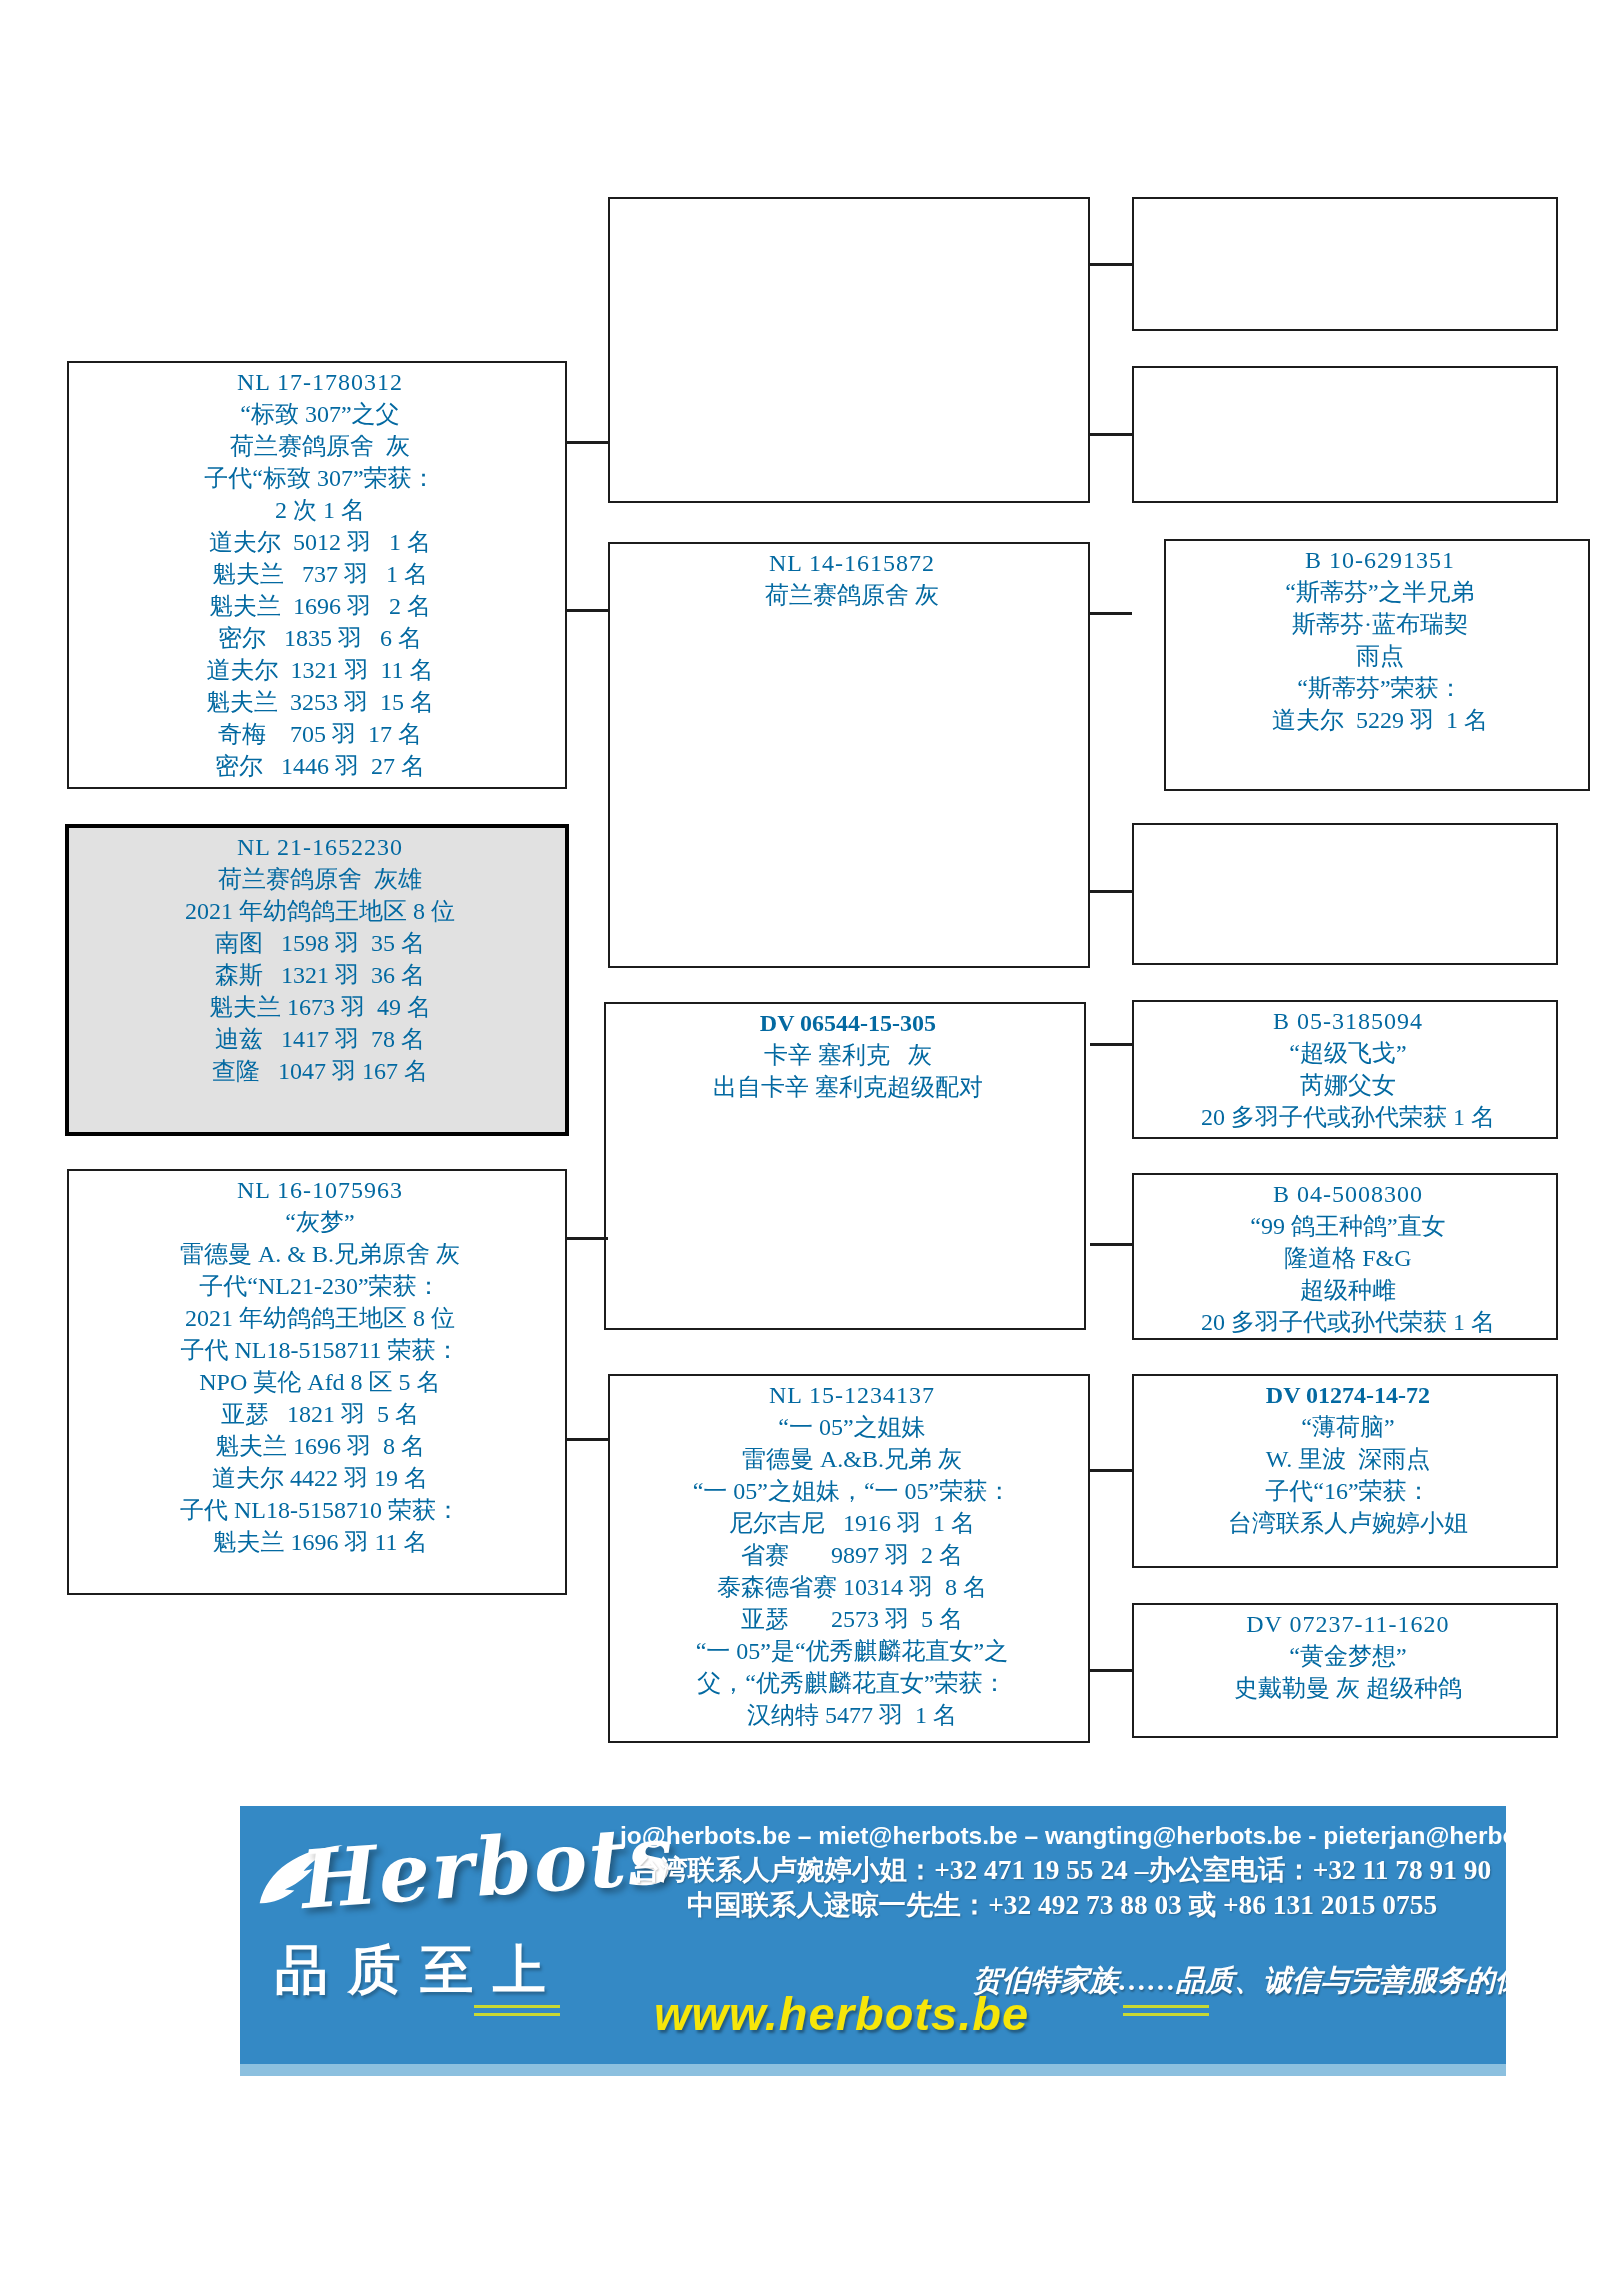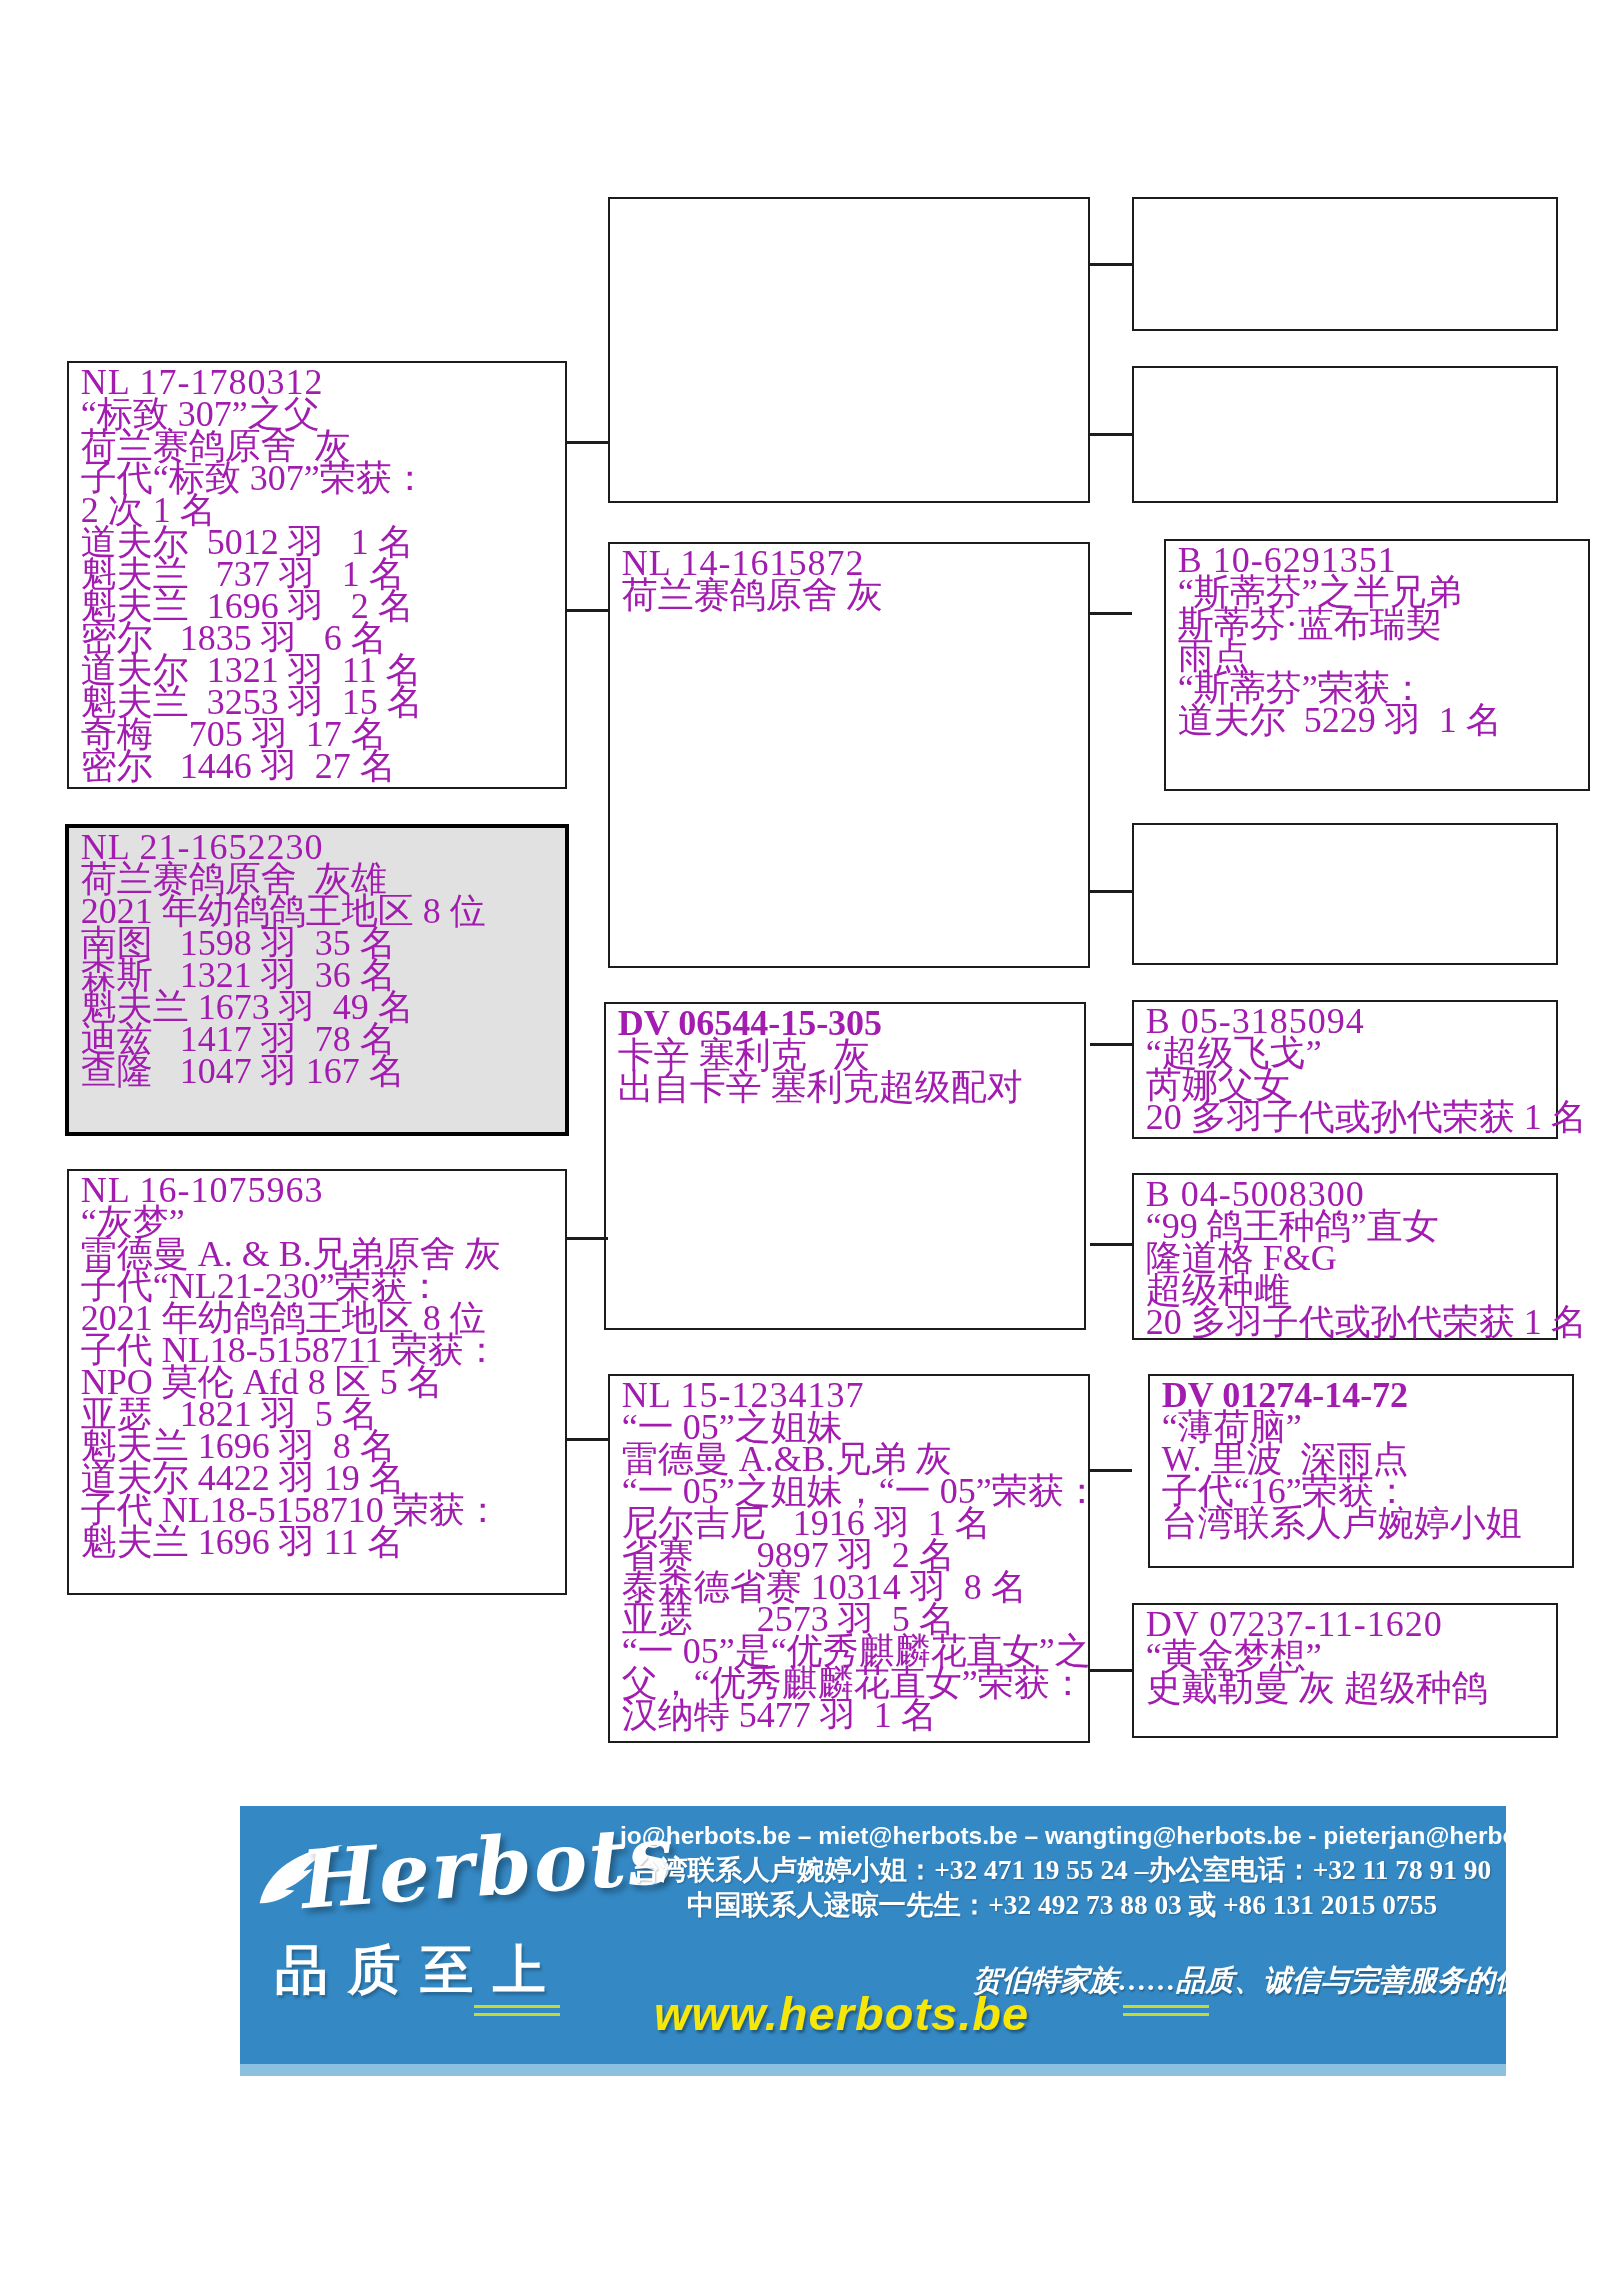--- a/index.html
+++ b/index.html
@@ -17,23 +17,24 @@
     width:1621px;height:2293px;
     background:#ffffff;
     font-family:"Liberation Serif","DejaVu Serif",serif;
     overflow:hidden;
   }
   .pbox{
     position:absolute;
     border:2px solid var(--line_color);
     background:#ffffff;
     padding:2.9px 5.9px 0 11.8px;
-    font-size:36px;
+    font-size:24px;
     line-height:32px;
-    color:#a21caf;
+    color:#0369a1;
+    text-align:center;
   }
   .pbox.subject{
     border:4.9px solid #000;
     background:var(--subject_bg);
   }
   .bid{white-space:pre;letter-spacing:1px;}
   .bid.boldid{font-weight:bold;letter-spacing:0;}
   .bline{white-space:pre;}
   .conn{
     position:absolute;
@@ -231,21 +232,21 @@
   <div class="pbox" style="left:1132px;top:1173px;width:426px;height:167px;">
     <div class="bid">B 04-5008300</div>
     <div>
         <div class="bline">“99 鸽王种鸽”直女</div>
         <div class="bline">隆道格 F&amp;G</div>
         <div class="bline">超级种雌</div>
         <div class="bline">20 多羽子代或孙代荣获 1 名</div>
       </div>
   </div>
 
-  <div class="pbox" style="left:1132px;top:1374px;width:426px;height:194px;margin-left:16px;">
+  <div class="pbox" style="left:1132px;top:1374px;width:426px;height:194px;">
     <div class="bid boldid">DV 01274-14-72</div>
     <div>
         <div class="bline">“薄荷脑”</div>
         <div class="bline">W. 里波  深雨点</div>
         <div class="bline">子代“16”荣获：</div>
         <div class="bline">台湾联系人卢婉婷小姐</div>
       </div>
   </div>
 
   <div class="pbox" style="left:1132px;top:1603px;width:426px;height:135px;">

